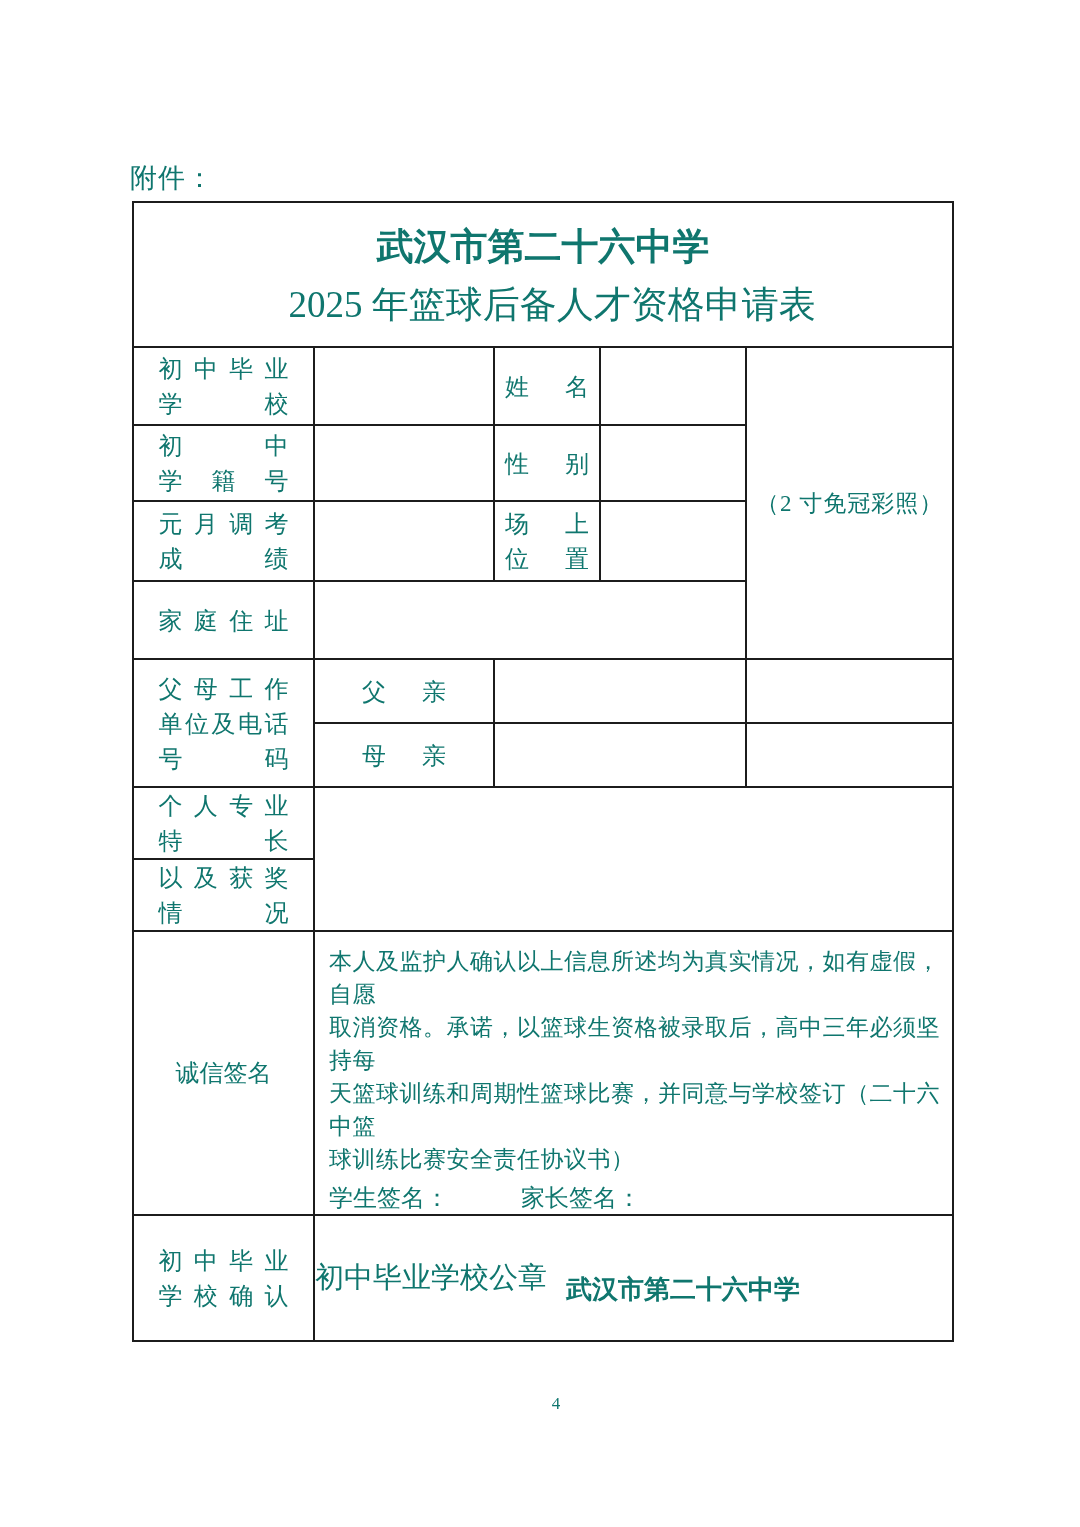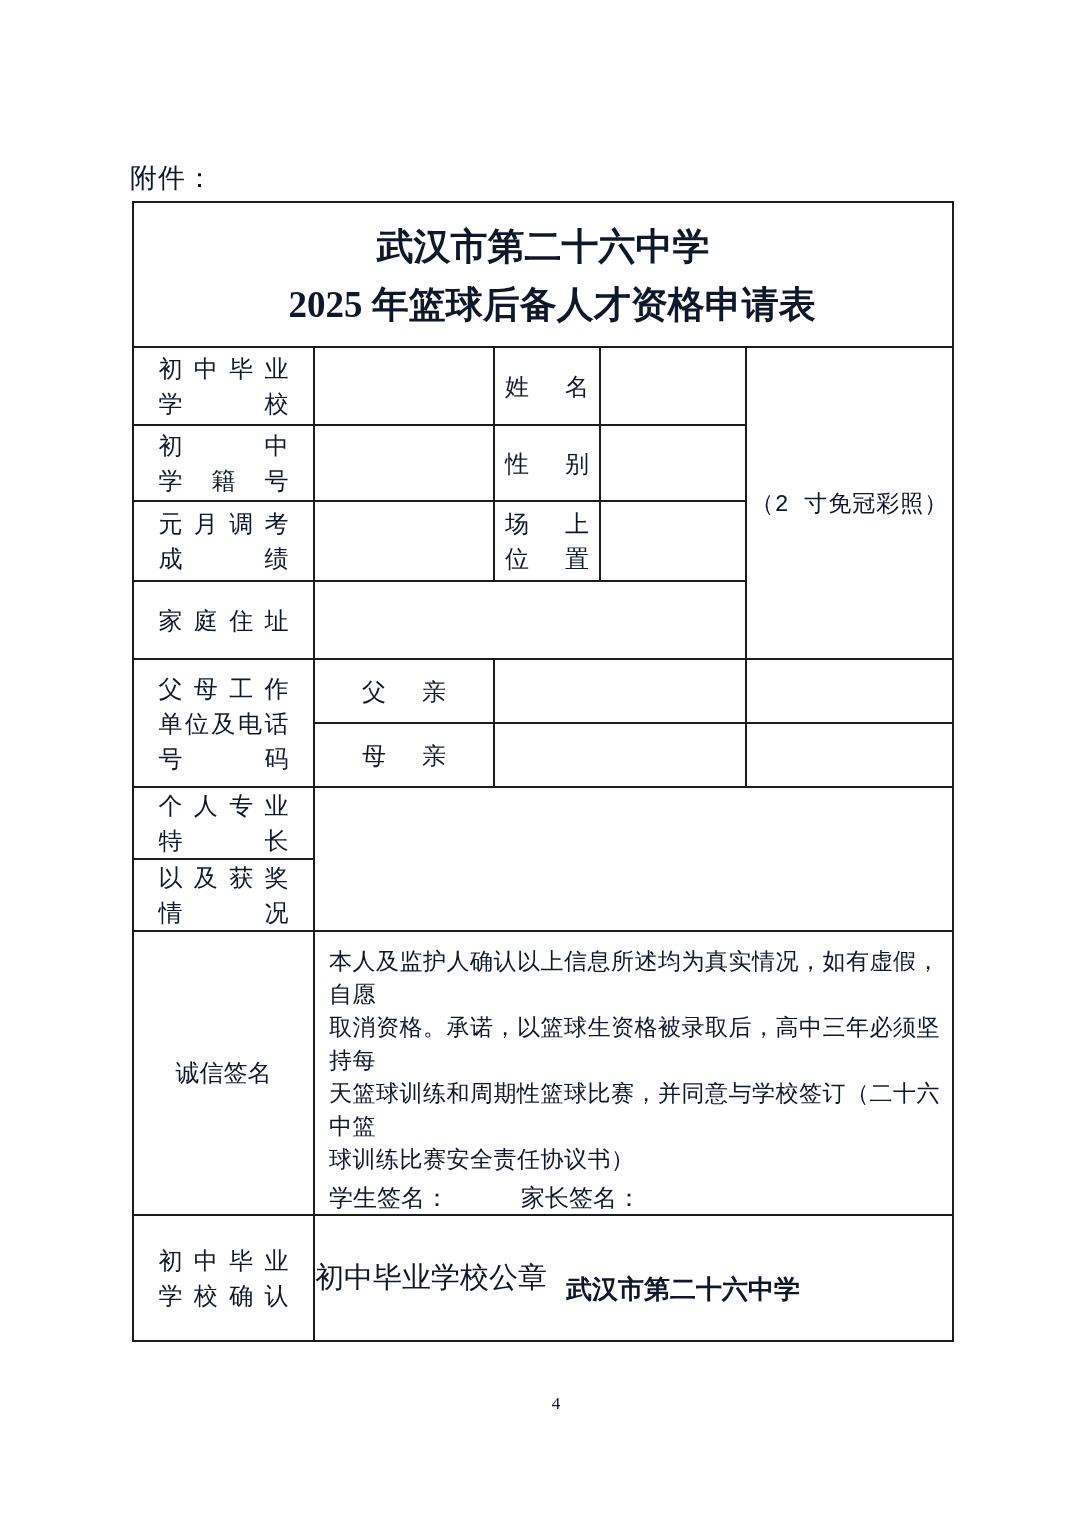--- a/index.html
+++ b/index.html
@@ -1,21 +1,21 @@
 <!DOCTYPE html>
 <html><head>
 <meta charset="utf-8">
 <style>
   html,body{margin:0;padding:0;background:#ffffff;}
   .page{
     position:relative;
     width:1080px;height:1527px;
     background:#ffffff;
     font-family:"Liberation Sans", sans-serif;
-    color:#0f172a;
+    color:#0f766e;
     overflow:hidden;
   }
   .attachment{
     position:absolute;left:130px;top:160px;
     font-size:27px;letter-spacing:1px;
   }
   table.form{
     position:absolute;left:132px;top:201px;
     width:820px;
     border-collapse:collapse;
@@ -26,37 +26,37 @@
     padding:0;
     vertical-align:middle;
     font-size:24px;
   }
   .title-cell{text-align:center;padding-top:10px !important;padding-bottom:8px !important;}
   .t1{
     font-size:37px;font-weight:700;line-height:58px;
     font-family:"Liberation Sans", sans-serif;
   }
   .t2{
-    font-size:37px;font-weight:700;line-height:58px;
+    font-size:37px;font-weight:400;line-height:58px;
     font-family:"Liberation Serif","Liberation Sans", sans-serif;
     padding-left:18px;
   }
   
   .jl{margin:0 auto;}
   .jl .jl-line{
     display:flex;justify-content:space-between;
     line-height:35px;font-size:24px;
   }
   .w130{width:130px;}
   .w84{width:84px;}
   .blank{background:#ffffff;}
   .photo-cell{text-align:center;}
   .photo-note{
     font-size:23px;
-    font-family:Liberation Mono, monospace;
+    font-family:Liberation Serif, serif;
     letter-spacing:1px;
   }
   .integrity-cell{vertical-align:top !important;}
   .integrity-text{
     padding:13px 4px 0 14px;
     font-size:23px;line-height:33px;
     white-space:pre-line;
     letter-spacing:0.5px;
   }
   .signature-line{

